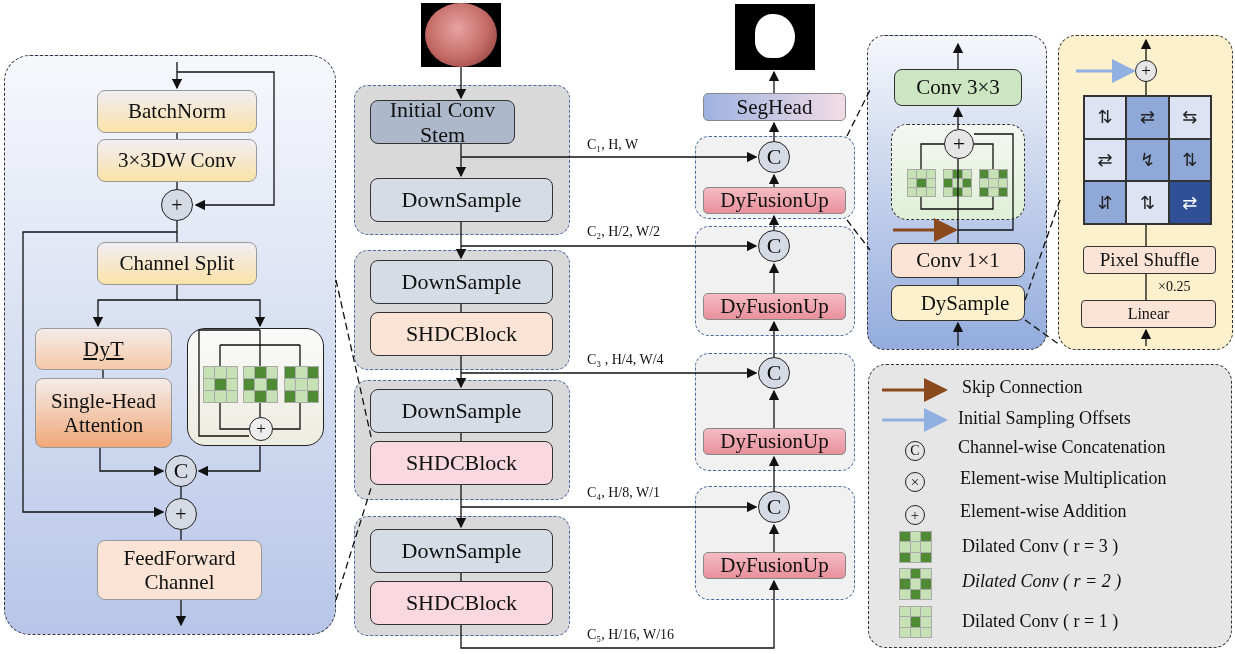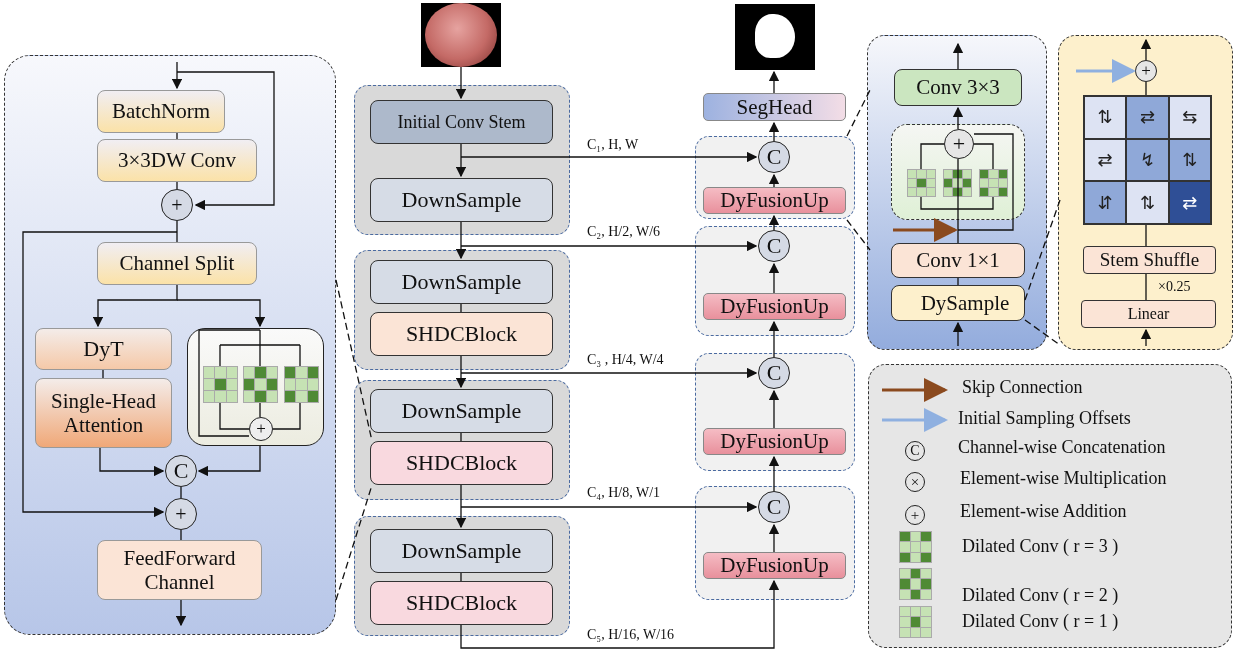--- a/index.html
+++ b/index.html
@@ -14,33 +14,33 @@
   svg.lines{position:absolute;left:0;top:0;pointer-events:none;}
   .grid3{position:absolute;display:grid;grid-template-columns:repeat(3,1fr);gap:1px;background:#aaa;padding:1px;box-sizing:border-box;}
   .grid3 div{background:#c6e2b4;}
   .grid3 div.on{background:#4f8a35;}
 </style>
 </head>
 <body>
 
 <div class="dash" style="left:4px;top:55px;width:332px;height:580px;background:linear-gradient(#f7f8fc,#b7c6e8);"></div>
 
-<div class="box" style="left:97px;top:90px;width:128px;height:43px;font-size:21px;background:linear-gradient(#f1eef3,#fbe2a8);border-color:#999;">
+<div class="box" style="left:97px;top:90px;width:160px;height:43px;font-size:21px;background:linear-gradient(#f1eef3,#fbe2a8);border-color:#999;">
     <span>BatchNorm</span>
   </div>
 <div class="box" style="left:97px;top:139px;width:160px;height:43px;font-size:21px;background:linear-gradient(#f1eef3,#fbe2a8);border-color:#999;">
     <span>3×3DW Conv</span>
   </div>
 <div class="circ" style="left:161px;top:189px;width:32px;height:32px;font-size:20px;">
     <span>+</span>
   </div>
 <div class="box" style="left:97px;top:242px;width:160px;height:43px;font-size:21px;background:linear-gradient(#f1eef3,#fbe2a8);border-color:#999;">
     <span>Channel Split</span>
   </div>
-<div class="box" style="left:35px;top:328px;width:137px;height:42px;font-size:22px;background:linear-gradient(#f4ece9,#f5c9a8);border-color:#999;">
+<div class="box" style="left:35px;top:328px;width:137px;height:42px;font-size:22px;background:linear-gradient(#f4ece9,#f5c9a8);border-color:#999;text-decoration:underline;">
     <span>DyT</span>
   </div>
 <div class="box" style="left:35px;top:378px;width:137px;height:70px;font-size:21px;background:linear-gradient(#f4ece9,#f0a878);border-color:#999;">
     <span>Single-Head Attention</span>
   </div>
 
 <div class="box" style="left:187px;top:328px;width:137px;height:118px;border-radius:18px;background:linear-gradient(#fafafa,#ecece0);border-color:#222;"></div>
 <div class="grid3" style="left:203px;top:366px;width:35px;height:37px;">
     <div></div>
     <div></div>
@@ -86,21 +86,21 @@
   </div>
 <div class="box" style="left:97px;top:540px;width:165px;height:60px;font-size:21px;background:#fbe4d6;border-color:#999;">
     <span>FeedForward Channel</span>
   </div>
 
 <div class="abs" style="left:421px;top:3px;width:80px;height:64px;background:#000;">
   <div style="position:absolute;left:4px;top:0;width:72px;height:64px;border-radius:50%;background:radial-gradient(circle at 45% 40%,#e6a3a0,#c46a66 55%,#7a2f2c);"></div>
 </div>
 
 <div class="bdash" style="left:354px;top:85px;width:216px;height:150px;background:#d9d9d9;"></div>
-<div class="box" style="left:370px;top:100px;width:183px;height:44px;font-size:18px;background:#adb9cb;border-color:#333;">
+<div class="box" style="left:370px;top:100px;width:145px;height:44px;font-size:22px;background:#adb9cb;border-color:#333;">
     <span>Initial Conv Stem</span>
   </div>
 <div class="box" style="left:370px;top:178px;width:183px;height:44px;font-size:22px;background:#d6dce6;border-color:#333;">
     <span>DownSample</span>
   </div>
 
 <div class="bdash" style="left:354px;top:250px;width:216px;height:120px;background:#d9d9d9;"></div>
 <div class="box" style="left:370px;top:260px;width:183px;height:44px;font-size:22px;background:#d6dce6;border-color:#333;">
     <span>DownSample</span>
   </div>
@@ -118,21 +118,21 @@
 
 <div class="bdash" style="left:354px;top:516px;width:216px;height:120px;background:#d9d9d9;"></div>
 <div class="box" style="left:370px;top:529px;width:183px;height:44px;font-size:22px;background:#d6dce6;border-color:#333;">
     <span>DownSample</span>
   </div>
 <div class="box" style="left:370px;top:581px;width:183px;height:44px;font-size:22px;background:#f9d9df;border-color:#333;">
     <span>SHDCBlock</span>
   </div>
 
 <div class="lbl" style="left:587px;top:137px;">C₁, H, W</div>
-<div class="lbl" style="left:587px;top:224px;">C₂, H/2, W/6</div>
+<div class="lbl" style="left:587px;top:224px;">C₂, H/2, W/2</div>
 <div class="lbl" style="left:587px;top:352px;">C₃ , H/4, W/4</div>
 <div class="lbl" style="left:587px;top:485px;">C₄, H/8, W/1</div>
 <div class="lbl" style="left:587px;top:627px;">C₅, H/16, W/16</div>
 
 <div class="abs" style="left:735px;top:4px;width:80px;height:66px;background:#000;">
   <div style="position:absolute;left:20px;top:10px;width:40px;height:44px;background:#fff;border-radius:45% 55% 50% 40%;"></div>
 </div>
 <div class="box" style="left:703px;top:93px;width:143px;height:28px;font-size:21px;background:linear-gradient(90deg,#9db2e0,#f3dde6);border-color:#888;border-radius:5px;">
     <span>SegHead</span>
   </div>
@@ -226,35 +226,35 @@
     <div class="og" style="background: rgb(143, 168, 216); border: 0.5px solid rgb(51, 51, 51); display: flex; align-items: center; justify-content: center; font-size: 18px; color: rgb(34, 34, 34);">⇄</div>
     <div class="og" style="background: rgb(221, 227, 243); border: 0.5px solid rgb(51, 51, 51); display: flex; align-items: center; justify-content: center; font-size: 18px; color: rgb(34, 34, 34);">⇆</div>
   <div class="og" style="background: rgb(221, 227, 243); border: 0.5px solid rgb(51, 51, 51); display: flex; align-items: center; justify-content: center; font-size: 18px; color: rgb(34, 34, 34);">⇄</div>
     <div class="og" style="background: rgb(143, 168, 216); border: 0.5px solid rgb(51, 51, 51); display: flex; align-items: center; justify-content: center; font-size: 18px; color: rgb(34, 34, 34);">↯</div>
     <div class="og" style="background: rgb(143, 168, 216); border: 0.5px solid rgb(51, 51, 51); display: flex; align-items: center; justify-content: center; font-size: 18px; color: rgb(34, 34, 34);">⇅</div>
   <div class="og" style="background: rgb(143, 168, 216); border: 0.5px solid rgb(51, 51, 51); display: flex; align-items: center; justify-content: center; font-size: 18px; color: rgb(34, 34, 34);">⇵</div>
     <div class="og" style="background: rgb(221, 227, 243); border: 0.5px solid rgb(51, 51, 51); display: flex; align-items: center; justify-content: center; font-size: 18px; color: rgb(34, 34, 34);">⇅</div>
     <div class="og" style="background: rgb(47, 79, 150); border: 0.5px solid rgb(51, 51, 51); display: flex; align-items: center; justify-content: center; font-size: 18px; color: rgb(255, 255, 255);">⇄</div>
 </div>
 <div class="box" style="left:1083px;top:246px;width:133px;height:28px;font-size:19px;background:#fbe4d6;border-color:#333;border-radius:4px;">
-    <span>Stem Shuffle</span>
+    <span>Pixel Shuffle</span>
   </div>
 <div class="lbl" style="left:1158px;top:279px;font-size:14px;">×0.25</div>
 <div class="box" style="left:1081px;top:300px;width:135px;height:28px;font-size:16px;background:#fbe4d6;border-color:#333;border-radius:4px;">
     <span>Linear</span>
   </div>
 
 <div class="dash" style="left:868px;top:364px;width:364px;height:284px;border-radius:18px;background:#e6e6e6;"></div>
 <div class="legtxt" style="left:962px;top:377px;">Skip Connection</div>
 <div class="legtxt" style="left:958px;top:408px;">Initial Sampling Offsets</div>
 <div class="legtxt" style="left:958px;top:437px;">Channel-wise Concatenation</div>
 <div class="legtxt" style="left:960px;top:468px;">Element-wise Multiplication</div>
 <div class="legtxt" style="left:960px;top:501px;">Element-wise Addition</div>
 <div class="legtxt" style="left:962px;top:536px;">Dilated Conv ( r = 3 )</div>
-<div class="legtxt" style="left:962px;top:585px;">Dilated Conv ( r = 2 )</div>
+<div class="legtxt" style="left:962px;top:571px;font-style:italic;">Dilated Conv ( r = 2 )</div>
 <div class="legtxt" style="left:962px;top:611px;">Dilated Conv ( r = 1 )</div>
 
 <div class="circ" style="left:905px;top:441px;width:20px;height:20px;font-size:14px;background:transparent;border-width:1.5px;">
     <span>C</span>
   </div>
 <div class="circ" style="left:905px;top:472px;width:20px;height:20px;font-size:15px;background:transparent;border-width:1.5px;">
     <span>×</span>
   </div>
 <div class="circ" style="left:905px;top:505px;width:20px;height:20px;font-size:15px;background:transparent;border-width:1.5px;">
     <span>+</span>

